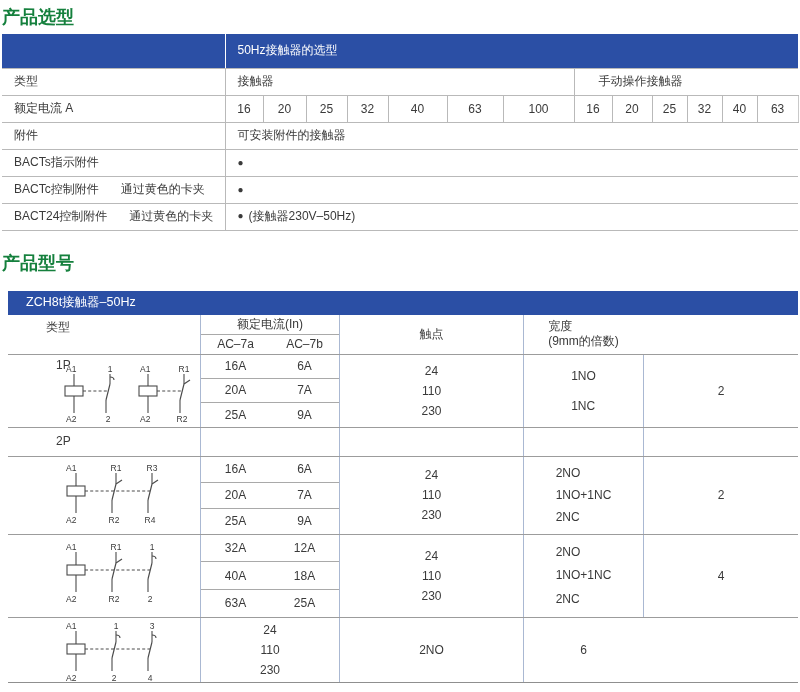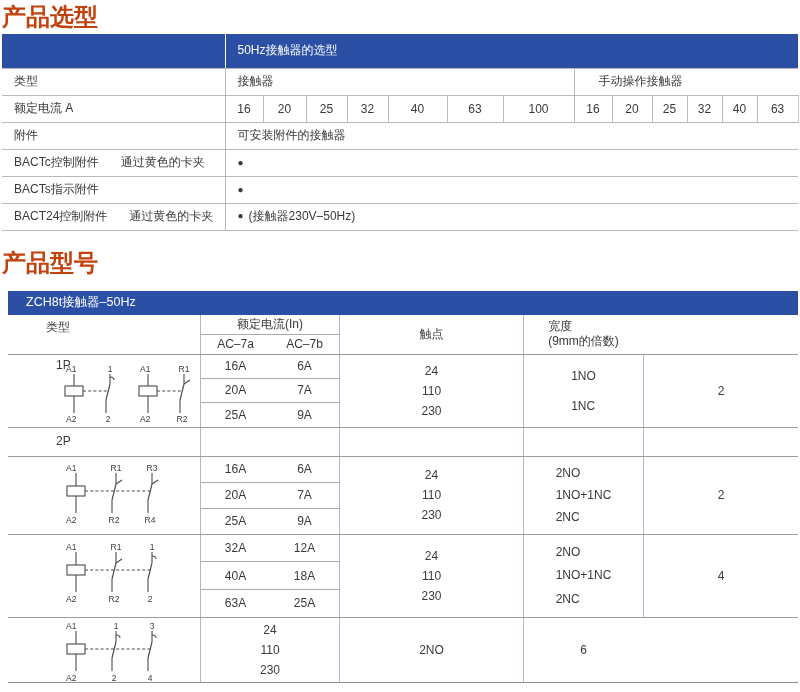--- a/index.html
+++ b/index.html
@@ -4,21 +4,21 @@
 <style>
   * { box-sizing: border-box; }
   html,body { margin:0; padding:0; }
   body {
     width:800px; height:692px; overflow:hidden; background:#ffffff;
     font-family:"Liberation Sans","DejaVu Sans",sans-serif;
     color:#3a3a3a; -webkit-text-size-adjust:none;
   }
   .page { padding-top:6px; }
   .sec-title {
-    font-size:24px; font-weight:bold; color:#c2410c;
+    font-size:18px; font-weight:bold; color:#15803d;
     margin:0 0 0 2px; line-height:22px;
   }
   .sec-title.second { margin-top:21px; }
 
   
   table.t1 {
     border-collapse:collapse; table-layout:fixed;
     width:796px; margin:6px 16px 0 2px; font-size:12px;
   }
   table.t1 td { border-bottom:1px solid #b9b9b9; height:27px; padding:0 0 0 12px; overflow:hidden; white-space:nowrap; }
@@ -124,25 +124,25 @@
       <td class="num bl">25</td>
       <td class="num bl">32</td>
       <td class="num bl">40</td>
       <td class="num bl">63</td>
     </tr>
     <tr>
       <td class="lcol">附件</td>
       <td colspan="13">可安装附件的接触器</td>
     </tr>
     <tr>
+      <td class="lcol">BACTs指示附件</td>
+      <td colspan="13"><span class="dot">●</span></td>
+    </tr>
+    <tr>
       <td class="lcol"><span>BACTc控制附件</span><span class="gapnote">通过黄色的卡夹</span></td>
-      <td colspan="13"><span class="dot">●</span></td>
-    </tr>
-    <tr>
-      <td class="lcol">BACTs指示附件</td>
       <td colspan="13"><span class="dot">●</span></td>
     </tr>
     <tr>
       <td class="lcol"><span>BACT24控制附件</span><span class="gapnote">通过黄色的卡夹</span></td>
       <td colspan="13"><span class="dot">●</span><span class="dotextra">(接触器230V–50Hz)</span></td>
     </tr>
   </tbody>
     </table>
 
   <h1 class="sec-title second">产品型号</h1>

